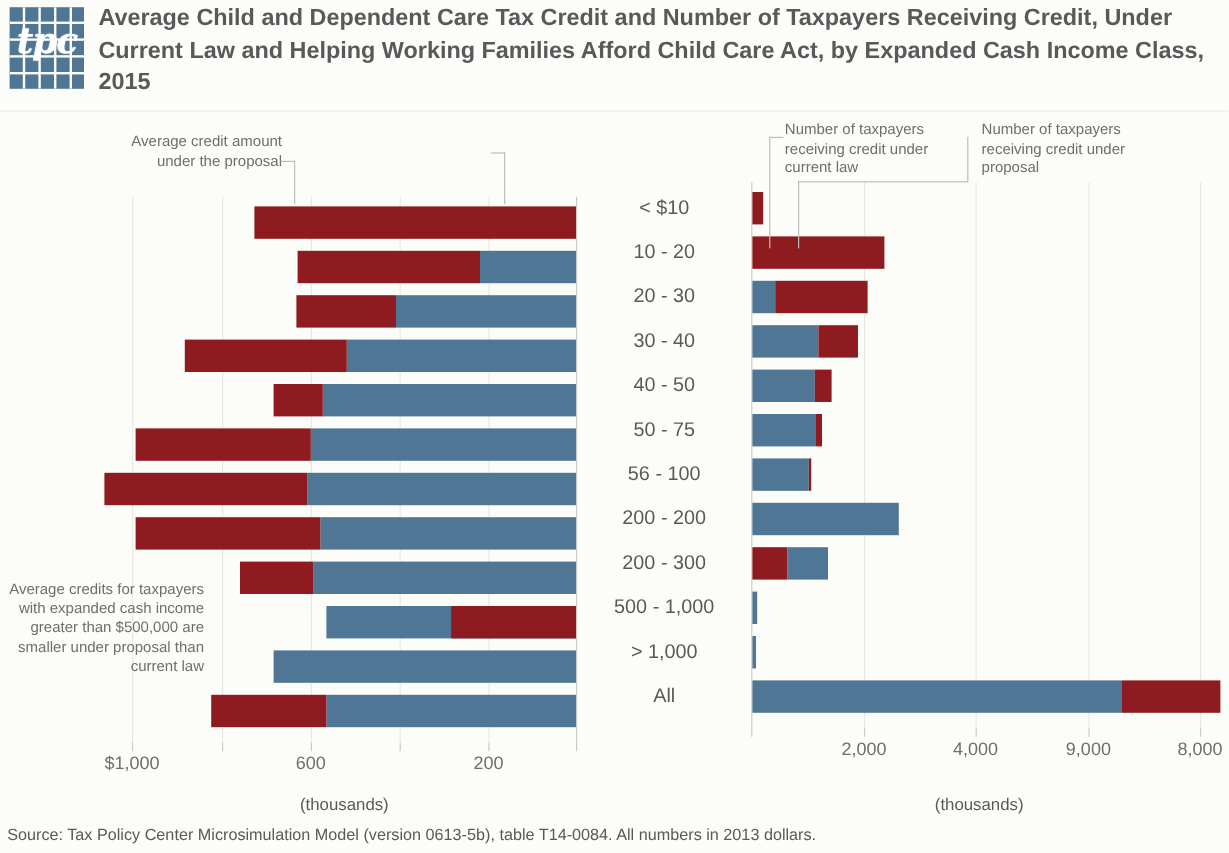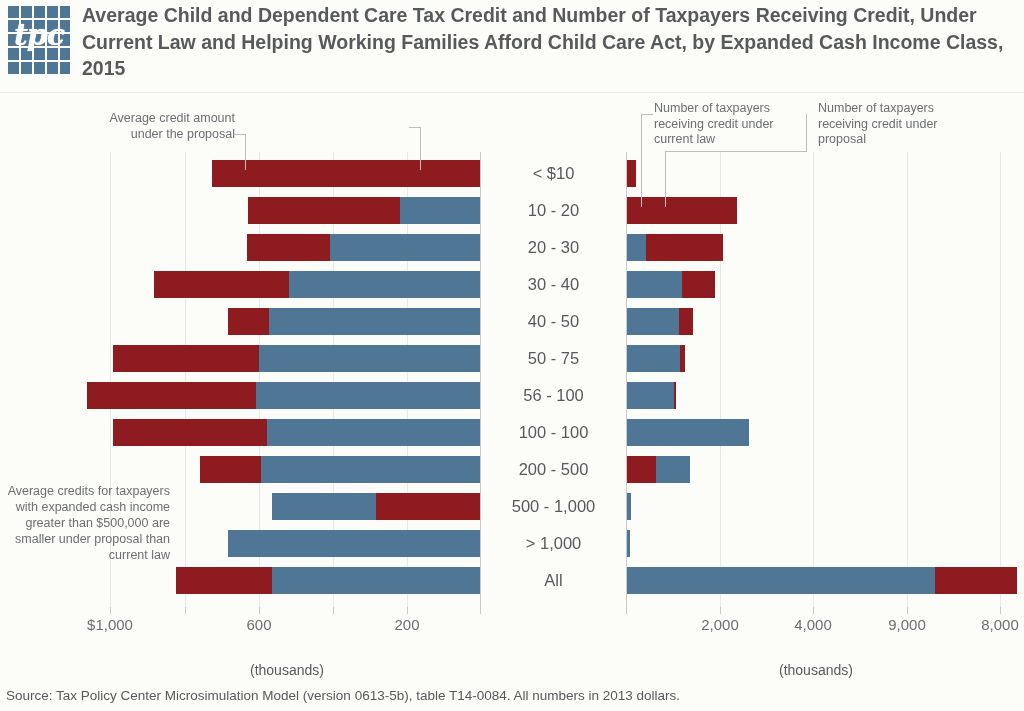--- a/index.html
+++ b/index.html
@@ -23,21 +23,21 @@
       text-shadow:0 0 1px #fff;}
   .title{position:absolute;left:82px;top:2px;width:930px;
       font-size:19.5px;font-weight:700;line-height:26.5px;color:#58595B;}
 
   .headerline{position:absolute;left:0;top:92px;width:1024px;height:1px;background:#ECEDE8;}
 
   
   .plot{position:absolute;left:0;top:92px;width:1024px;height:565px;}
 
   .panel{position:absolute;top:0;height:565px;}
-  .panel.left{left:85px;width:396px;}
+  .panel.left{left:85px;width:396px;margin-top:12px;}
   .panel.right{left:626px;width:398px;}
 
   .gridline{position:absolute;top:60px;height:455px;width:1px;background:#E8E9E4;}
   .axisline{position:absolute;top:60px;height:455px;width:1px;background:#C9CAC5;}
   .tick{position:absolute;top:515px;height:7px;width:1px;background:#C9CAC5;}
   .ticklabel{position:absolute;top:524px;font-size:15px;color:#6D6E71;
       text-align:center;width:120px;margin-left:-60px;white-space:nowrap;}
 
   .row{position:absolute;height:27px;}
   .seg{position:absolute;top:0;height:27px;}
@@ -215,22 +215,22 @@
   </div>
 
   <div class="catcol">
     <div class="cat" style="top:72px">&lt; $10</div>
     <div class="cat" style="top:109px">10 - 20</div>
     <div class="cat" style="top:146px">20 - 30</div>
     <div class="cat" style="top:183px">30 - 40</div>
     <div class="cat" style="top:220px">40 - 50</div>
     <div class="cat" style="top:257px">50 - 75</div>
     <div class="cat" style="top:294px">56 - 100</div>
-    <div class="cat" style="top:331px">100 - 100</div>
-    <div class="cat" style="top:368px">200 - 500</div>
+    <div class="cat" style="top:331px">200 - 200</div>
+    <div class="cat" style="top:368px">200 - 300</div>
     <div class="cat" style="top:405px">500 - 1,000</div>
     <div class="cat" style="top:442px">&gt; 1,000</div>
     <div class="cat" style="top:479px">All</div>
   </div>
 
   <div class="callout r" style="left:80px;top:19px;width:155px">Average credit amount under the proposal</div>
   <div class="leader" style="left:245px;top:42px;width:1px;height:36px"></div>
   <div class="leader" style="left:234px;top:42px;width:12px;height:1px"></div>
 
   <div class="leader" style="left:420px;top:35px;width:1px;height:43px"></div>

